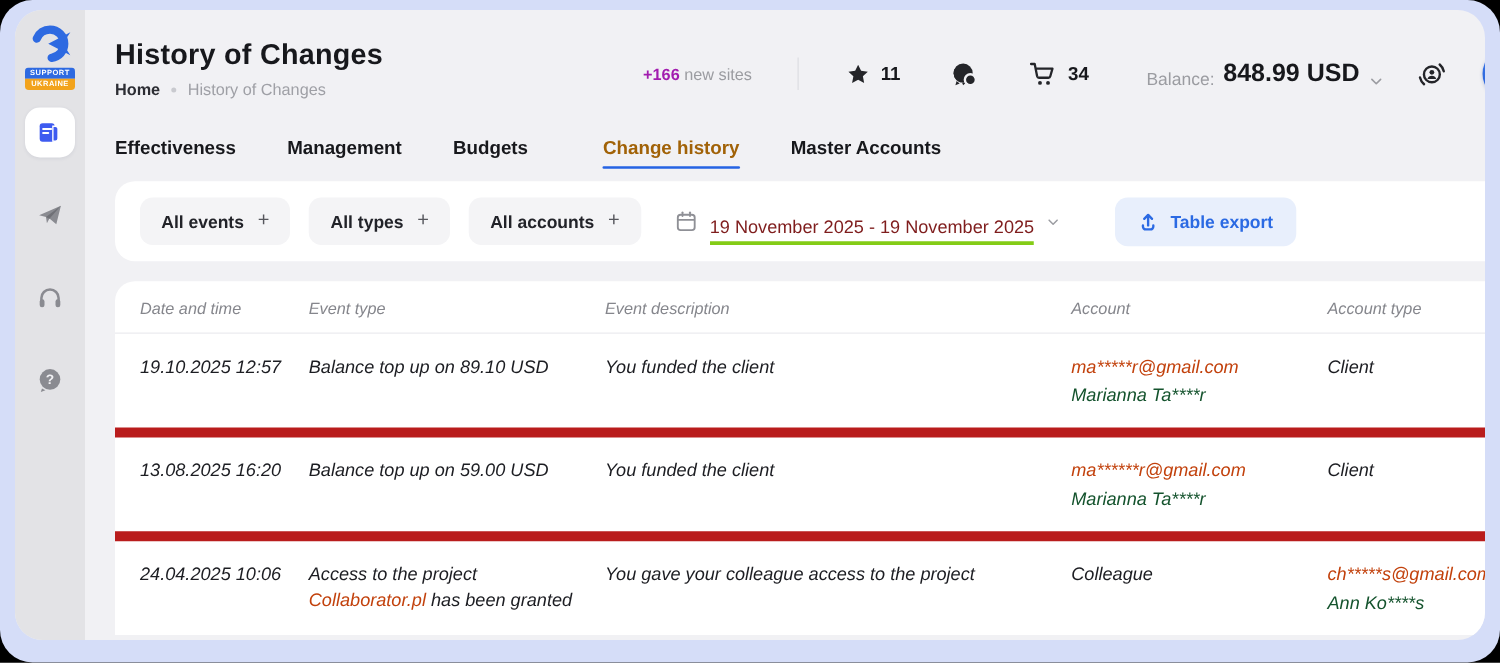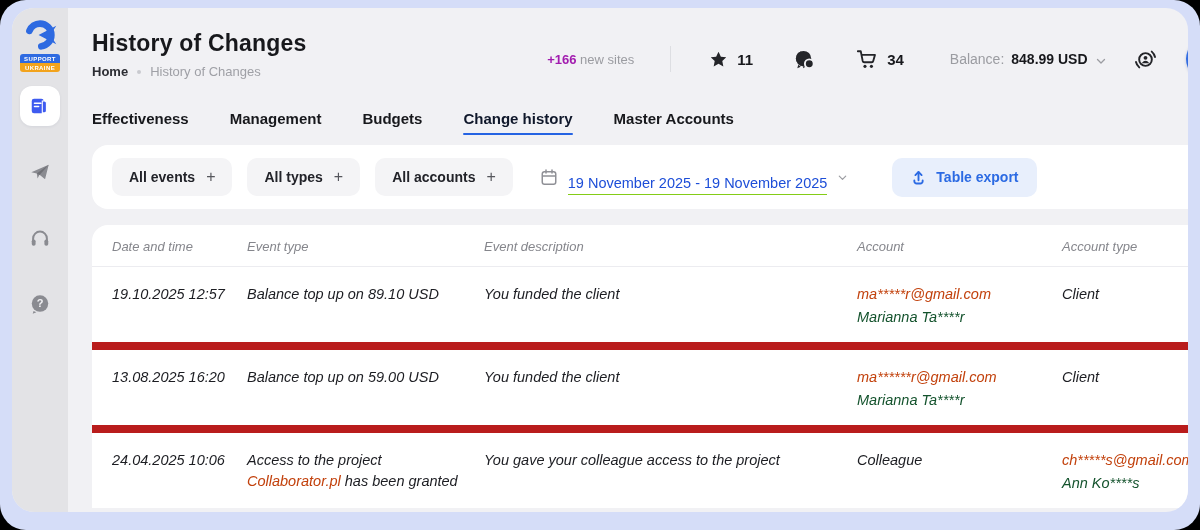--- a/index.html
+++ b/index.html
@@ -33,37 +33,37 @@
   .newsites { font-size:13px; cursor:pointer; margin-right:36px; white-space:nowrap; }
   .newsites .n { color:#a21caf; font-weight:600; }
   .newsites .t { color:#9b9ca1; }
   .vdiv { width:1px; height:26px; background:#dddee2; margin-right:38px; }
   .stat { display:flex; align-items:center; gap:9px; cursor:pointer; }
   .stat .num { font-size:15px; font-weight:700; color:#17181c; }
   .gap40 { margin-right:40px; }
   .gap46 { margin-right:46px; }
   .balance { display:flex; align-items:flex-end; gap:7px; cursor:pointer; margin-right:26px; white-space:nowrap; }
   .balance .lbl { color:#9b9ca1; font-size:14px; }
-  .balance .val { color:#17181c; font-size:14px; font-weight:700; }
+  .balance .val { color:#17181c; font-size:20px; font-weight:700; }
   .icon-btn { cursor:pointer; display:flex; align-items:center; margin-right:28px; }
   .avatar { width:42px; height:42px; border-radius:50%; background:radial-gradient(circle at 35% 30%, #3f7cf0, #1d54c9); display:flex; align-items:center; justify-content:center; cursor:pointer; box-shadow:0 1px 3px rgba(30,60,140,.25); }
   .avatar svg { width:30px; height:30px; }
 
   
   .tabs { display:flex; gap:41px; margin-top:30px; }
   .tab { font-size:15px; font-weight:700; color:#17181c; cursor:pointer; padding-bottom:12px; position:relative; white-space:nowrap; }
-  .tab.active { color:#0f172a; }
+  .tab.active { color:#a16207;margin-left:19px; }
   .tab.active::after { content:""; position:absolute; left:0; right:0; bottom:4px; height:2.5px; border-radius:2px; background:#2563e3; }
 
   
   .filter-card { background:#fff; border-radius:16px; margin-top:6px; height:64px; display:flex; align-items:center; padding:0 20px; }
   .chip { background:#f4f4f6; border-radius:10px; padding:11px 17px; font-size:14px; font-weight:600; color:#222329; display:flex; align-items:center; gap:11px; cursor:pointer; margin-right:15px; white-space:nowrap; }
   .chip .plus { color:#55565c; font-weight:400; font-size:16px; line-height:1; }
   .datepicker { display:flex; align-items:center; gap:10px; margin-left:12px; cursor:pointer; }
-  .datepicker .range { font-size:14.5px; color:#1d4ed8; border-bottom:1px solid #84cc16; padding-bottom:3px; white-space:nowrap;margin-top:15px; }
+  .datepicker .range { font-size:14.5px; color:#7f1d1d; border-bottom:3px solid #84cc16; padding-bottom:3px; white-space:nowrap;margin-top:15px; }
   .export-btn { margin-left:44px; background:#e8effc; border:none; border-radius:10px; padding:11px 18px; display:flex; align-items:center; gap:9px; color:#2b6ae3; font-size:14px; font-weight:600; cursor:pointer; font-family:inherit; white-space:nowrap; }
 
   
   .table-card { background:#fff; border-radius:16px 16px 0 0; margin-top:16px; overflow:hidden; }
   .trow { display:grid; grid-template-columns:135px 237px 373px 205px 1fr; padding:0 20px;font-style:italic; }
   .thead { padding-top:14px; padding-bottom:12px; border-bottom:1px solid #ececf0; }
   .thead .th { font-size:13px; color:#85868c; font-weight:500; }
   .tbody-row { padding-top:17px; padding-bottom:14px; font-size:14.5px; color:#1c1d22; line-height:21px; }
   .tbody-row + .tbody-row { border-top:8px solid #b91c1c; }
   .cell { padding-right:14px; }

